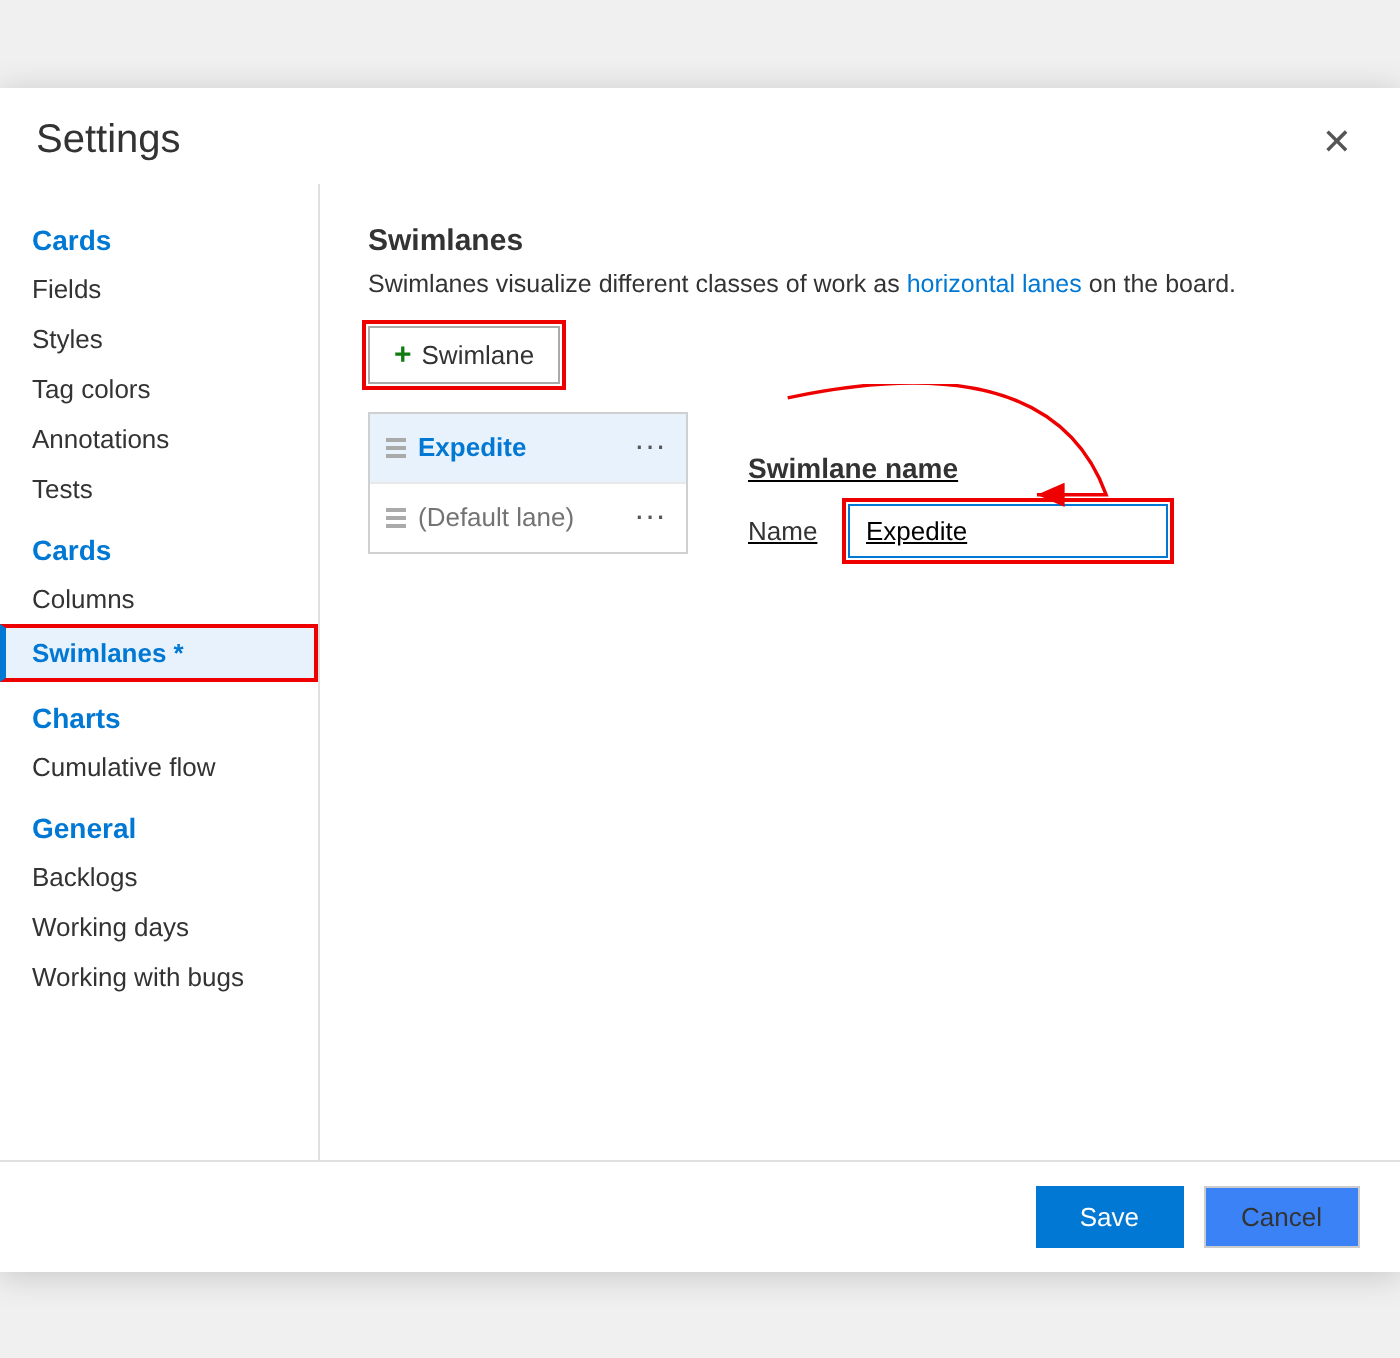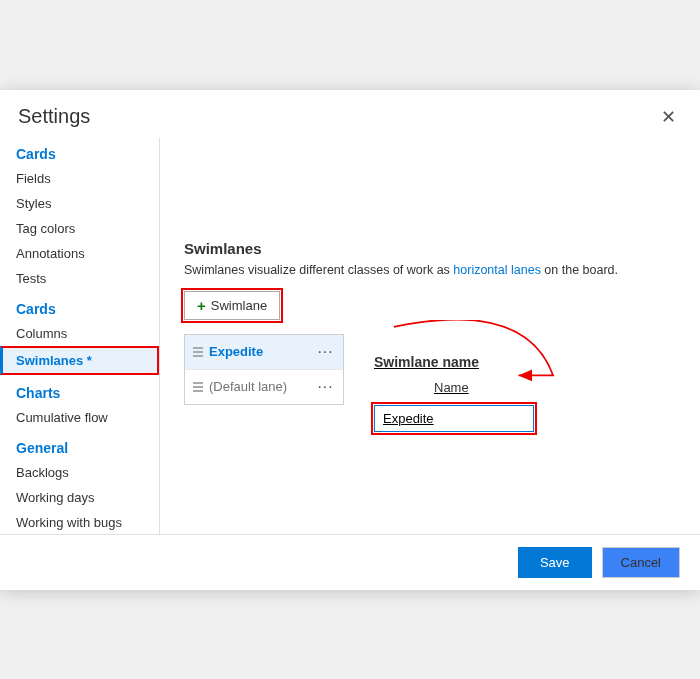--- a/index.html
+++ b/index.html
@@ -8,21 +8,21 @@
       font-size: 13px;
       background: #f0f0f0;
       display: flex;
       align-items: center;
       justify-content: center;
       min-height: 100vh;
     }
     .dialog {
       background: #fff;
       width: 700px;
-      height: 500px;
+      height: 592px;
       position: relative;
       box-shadow: 0 2px 16px rgba(0,0,0,0.18);
       display: flex;
       flex-direction: column;
     }
     .dialog-header {
       display: flex;
       align-items: center;
       justify-content: space-between;
       padding: 14px 18px 8px 18px;
@@ -38,21 +38,20 @@
       border: none;
       font-size: 18px;
       cursor: pointer;
       color: #555;
       padding: 2px 6px;
     }
     .dialog-body {
       display: flex;
       flex: 1;
       overflow: hidden;
-      align-items: center;
     }
     .sidebar {
       width: 160px;
       min-width: 160px;
       border-right: 1px solid #e0e0e0;
       padding: 10px 0;
       overflow-y: auto;
     }
     .sidebar-section-title {
       font-size: 14px;
@@ -170,21 +169,20 @@
     .detail-title {
       font-size: 14px;
       font-weight: 600;
       color: #333;
       margin-bottom: 10px;
     }
     .detail-row {
       display: flex;
       align-items: center;
       gap: 10px;
-      flex-direction: column;
     }
     .detail-label {
       font-size: 13px;
       color: #333;
       width: 40px;
     }
     .detail-input {
       border: 1px solid #0078d4;
       padding: 5px 8px;
       font-size: 13px;

